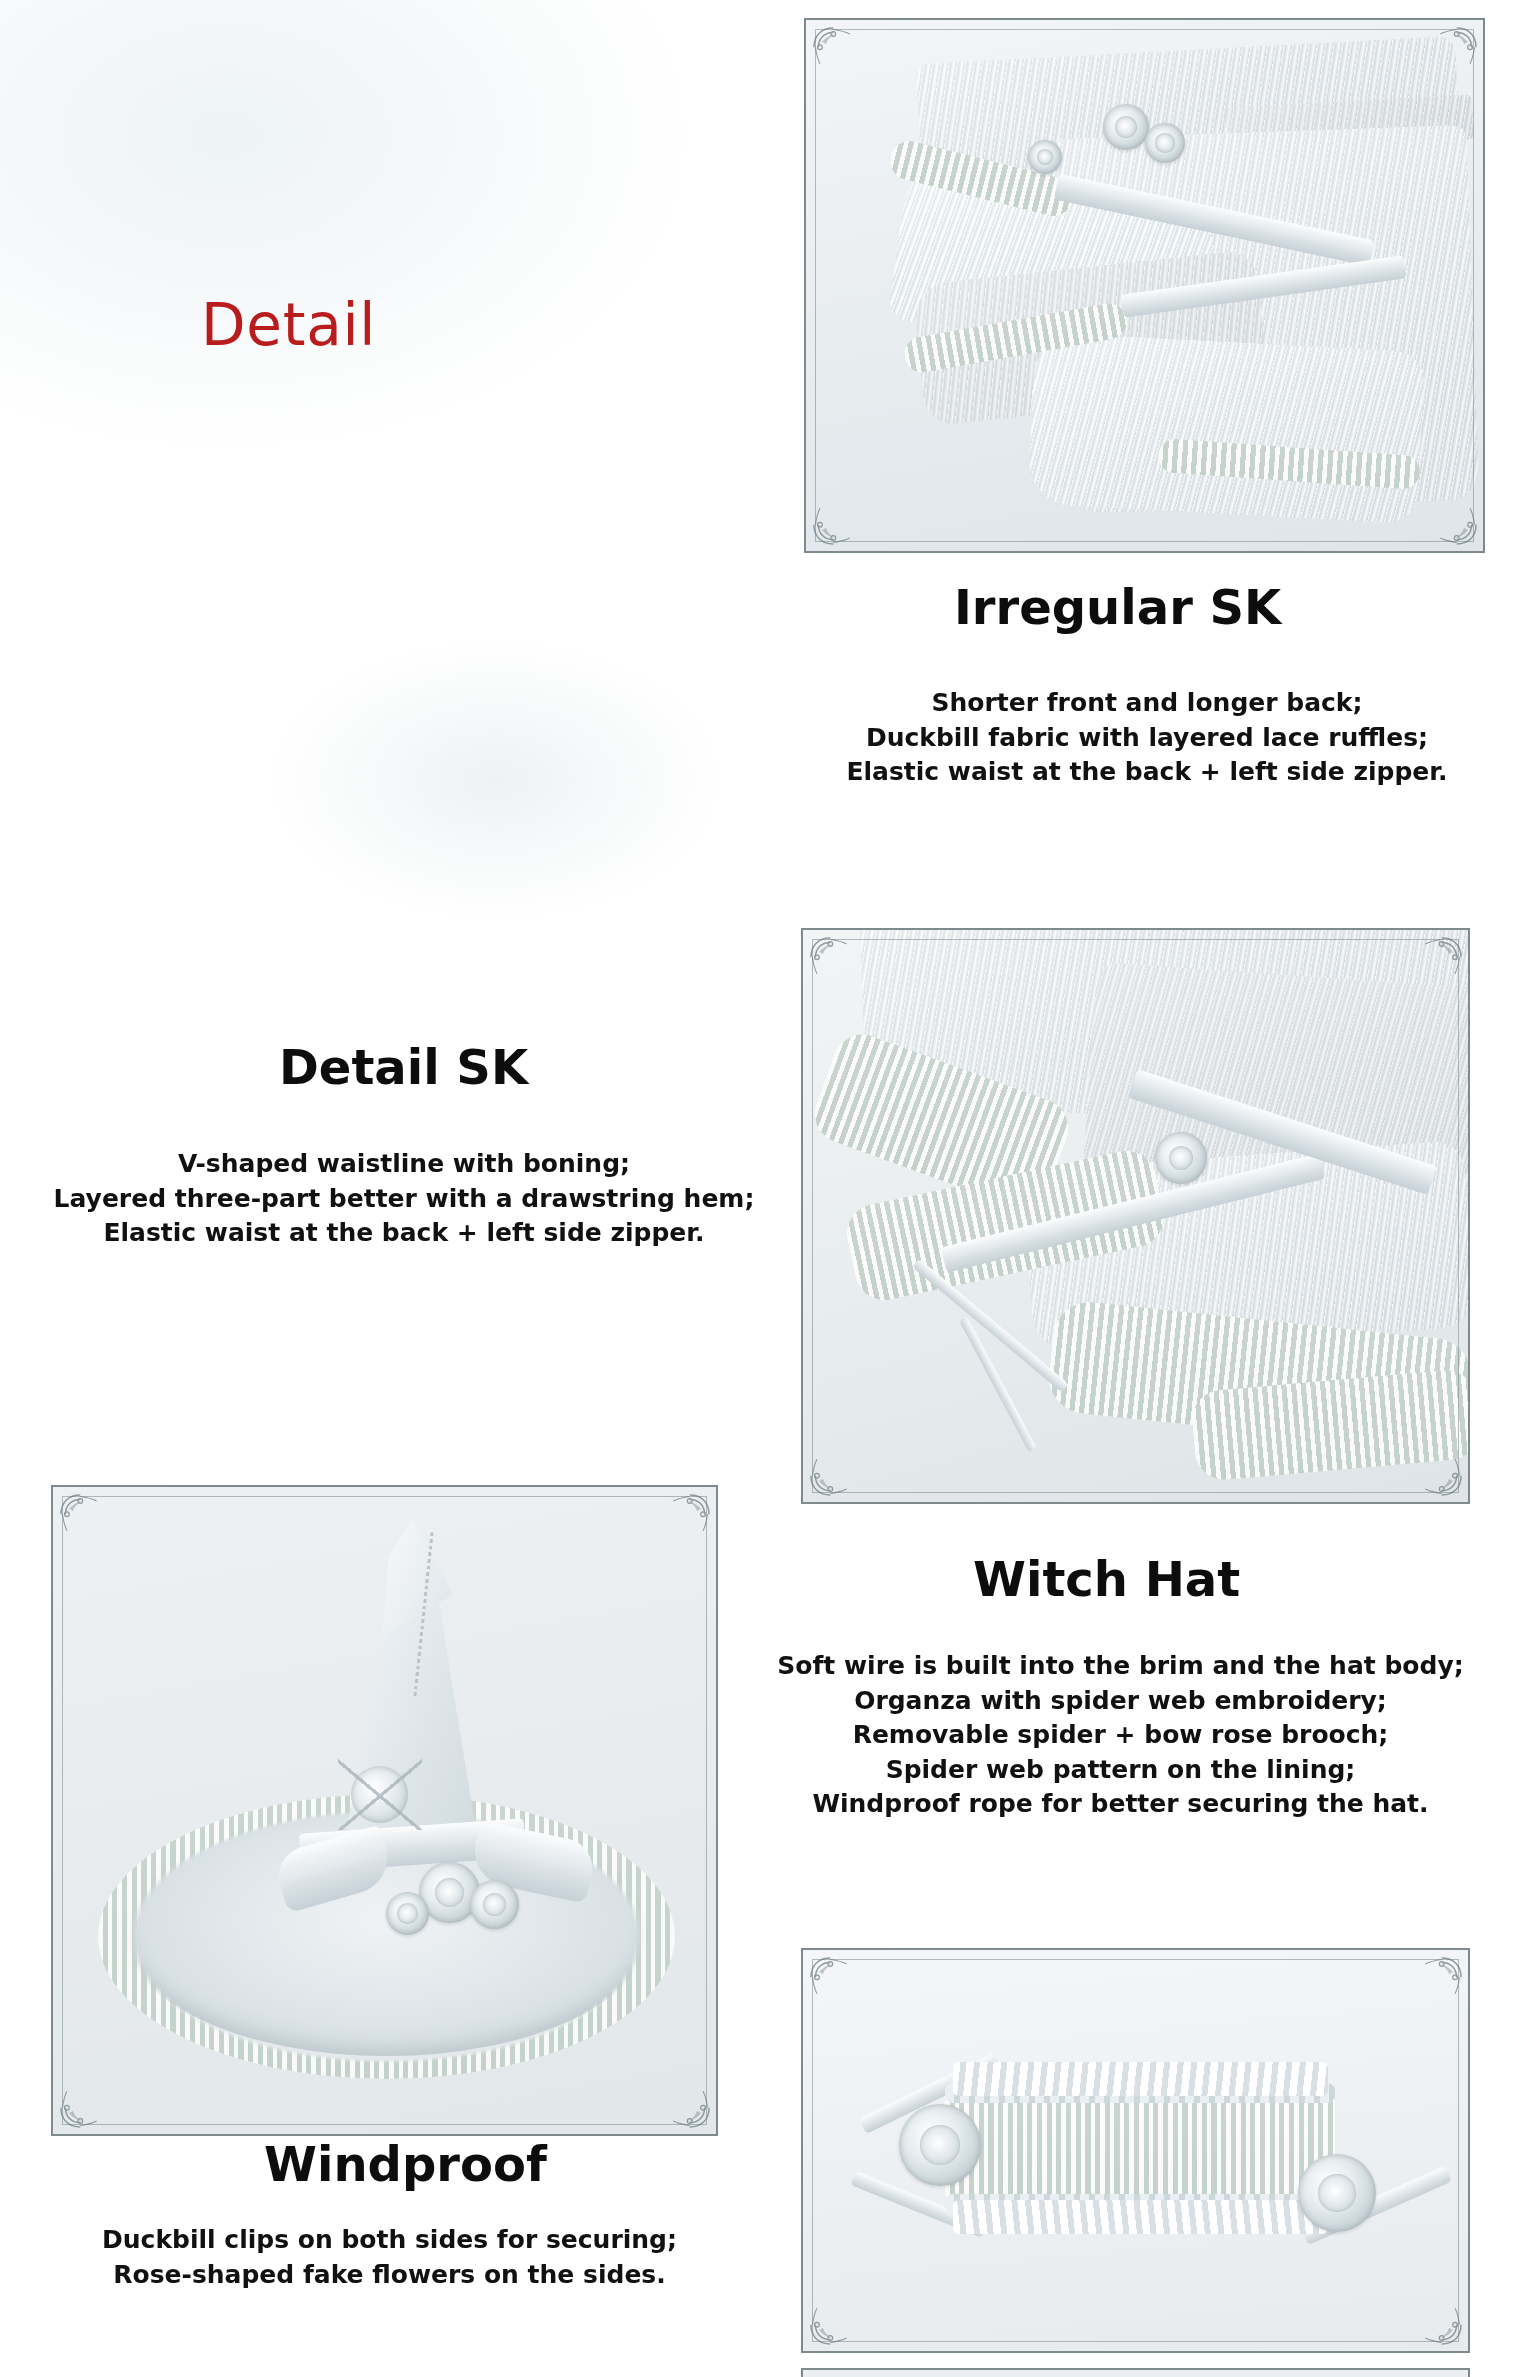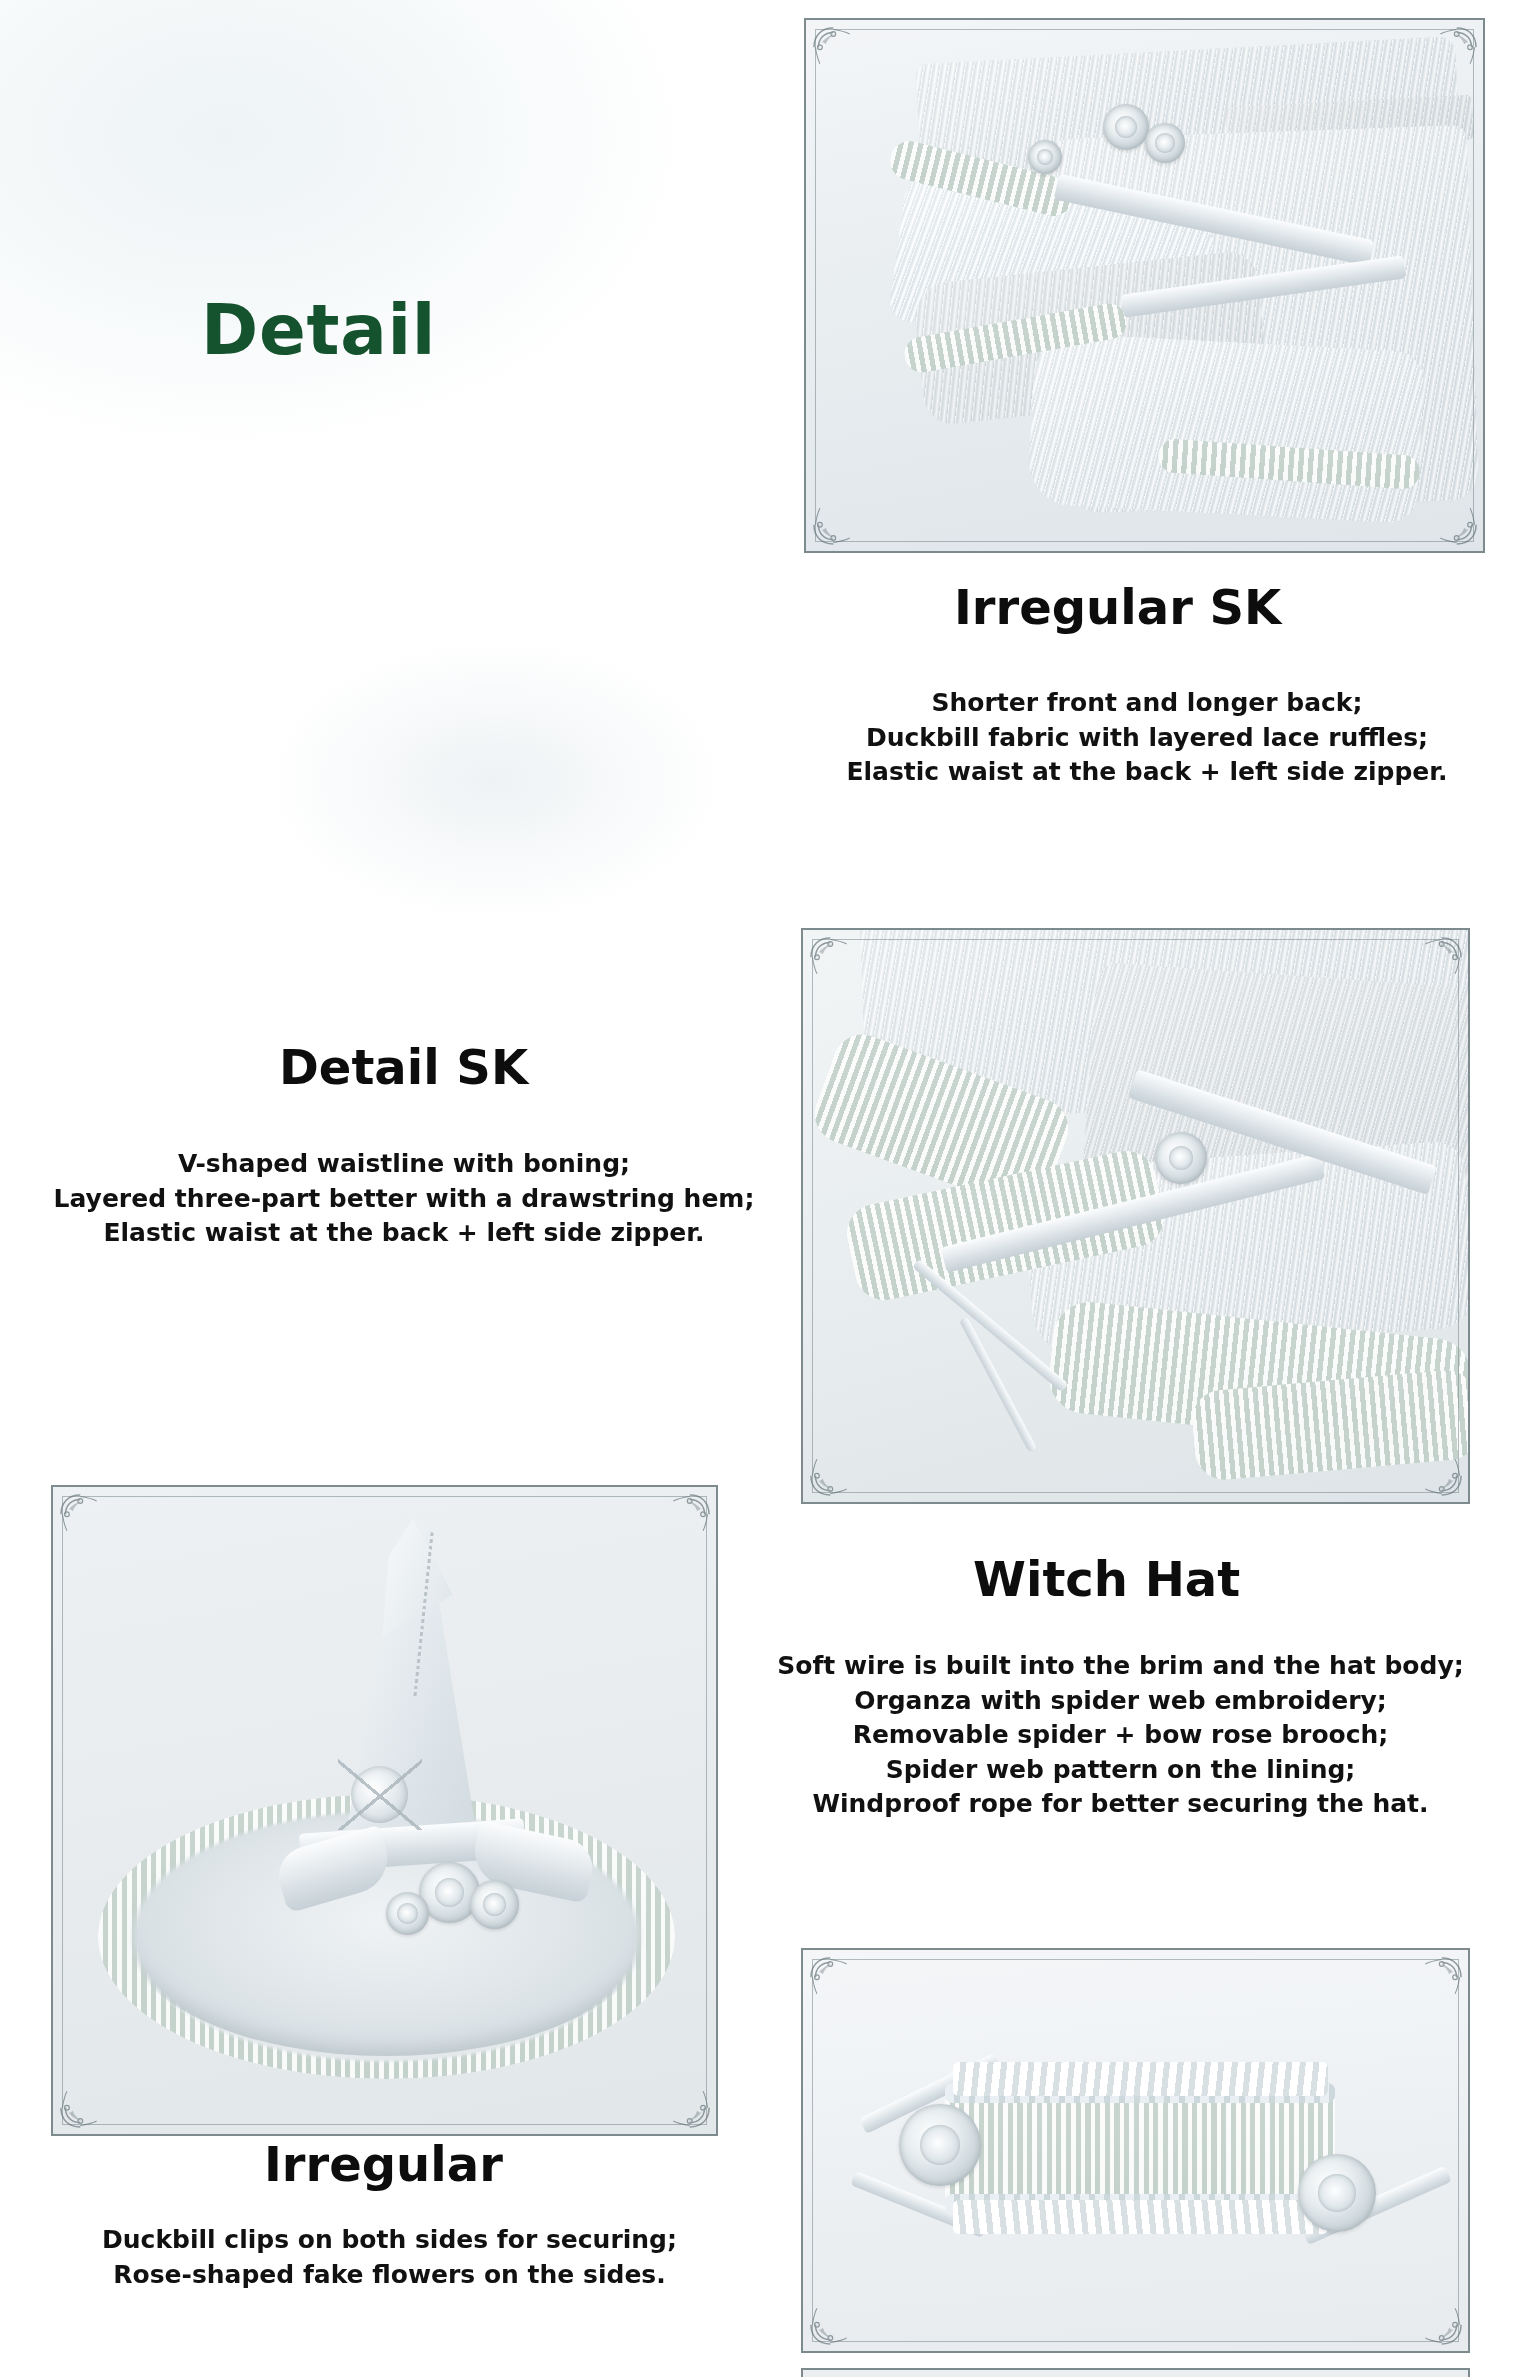--- a/index.html
+++ b/index.html
@@ -31,25 +31,25 @@
     width: 600px; height: 390px;
     background: radial-gradient(ellipse 315px 195px at 50% 50%, #eef2f4 0%, rgba(255,255,255,0) 72%);
     pointer-events: none;
   }
 
   
   .detail-title {
     position: absolute;
     left: 201px;
     top: 296px;
-    font-size: 69px;
+    font-size: 58px;
     line-height: 1;
-    color: #14532d;
+    color: #b91c1c;
     letter-spacing: 0.7px;
-    font-weight: 700;
+    font-weight: 400;
   }
 
   
   .photo {
     position: absolute;
     box-sizing: border-box;
     border: 2.2px solid #7d8b8e;
     background: #e9edef;
     overflow: hidden;
   }
@@ -406,18 +406,18 @@
       <svg viewBox="0 0 74 74">
         <path d="M4 30 C4 14 14 4 30 4 M10 30 C10 18 18 10 30 10" fill="none" stroke="#6d7c80" stroke-width="2"></path>
         <path d="M14 24 q8-10 18-12 q-10 6-12 14 q-4-4-6-2z" fill="#6d7c80" opacity=".55"></path>
         <circle cx="30" cy="12" r="3.2" fill="none" stroke="#6d7c80" stroke-width="1.6"></circle>
         <circle cx="12" cy="30" r="3.2" fill="none" stroke="#6d7c80" stroke-width="1.6"></circle>
         <path d="M30 6 q14 2 22 6 M6 30 q2 14 6 22" fill="none" stroke="#6d7c80" stroke-width="1.4"></path>
       </svg>
     </div>
 </div>
 
-<div class="heading" style="left:264px; top:2138px;">Irregular</div>
+<div class="heading" style="left:264px; top:2138px;">Windproof</div>
 <div class="caption center" style="left:26px; top:2223px; width:727px;">Duckbill clips on both sides for securing;
 Rose-shaped fake flowers on the sides.</div>
 
 <div style="position:absolute; left:801px; top:2368px; width:669px; height:9.7px; border:2.2px solid #7d8b8e; border-bottom:none; box-sizing:border-box; background:#eceff2;"></div>
 
 
 </body></html>

